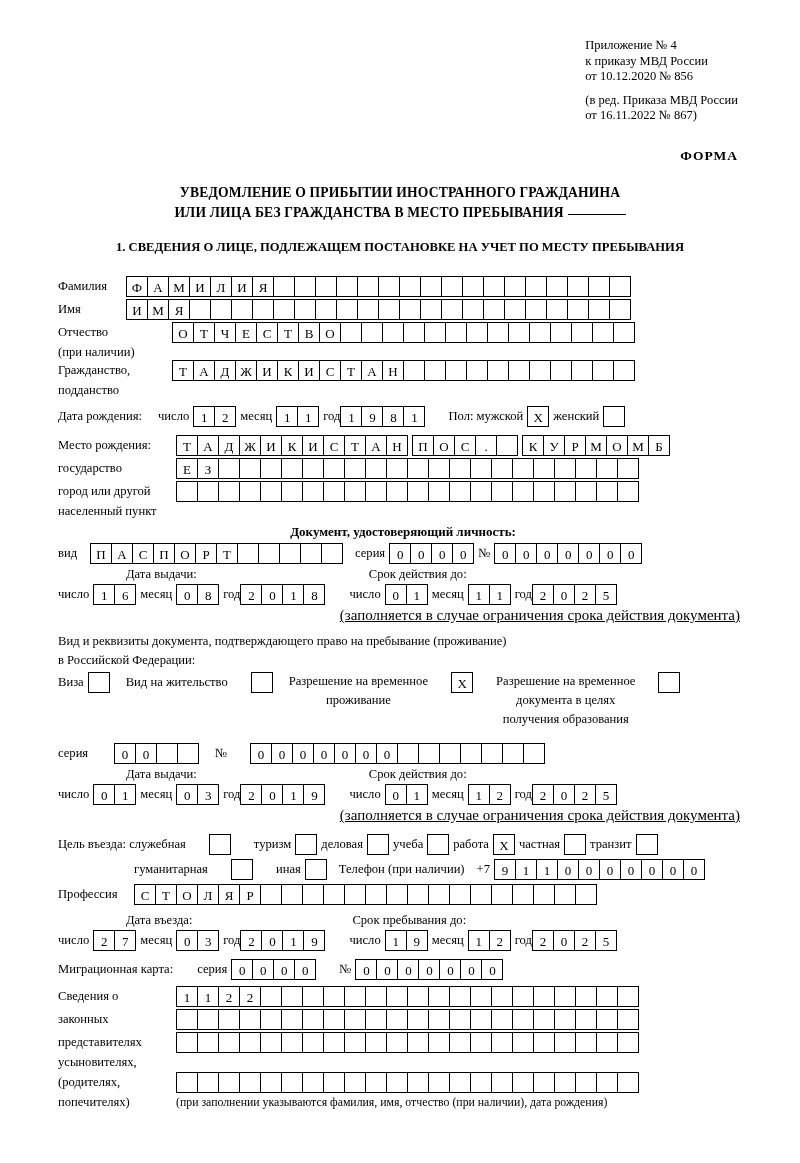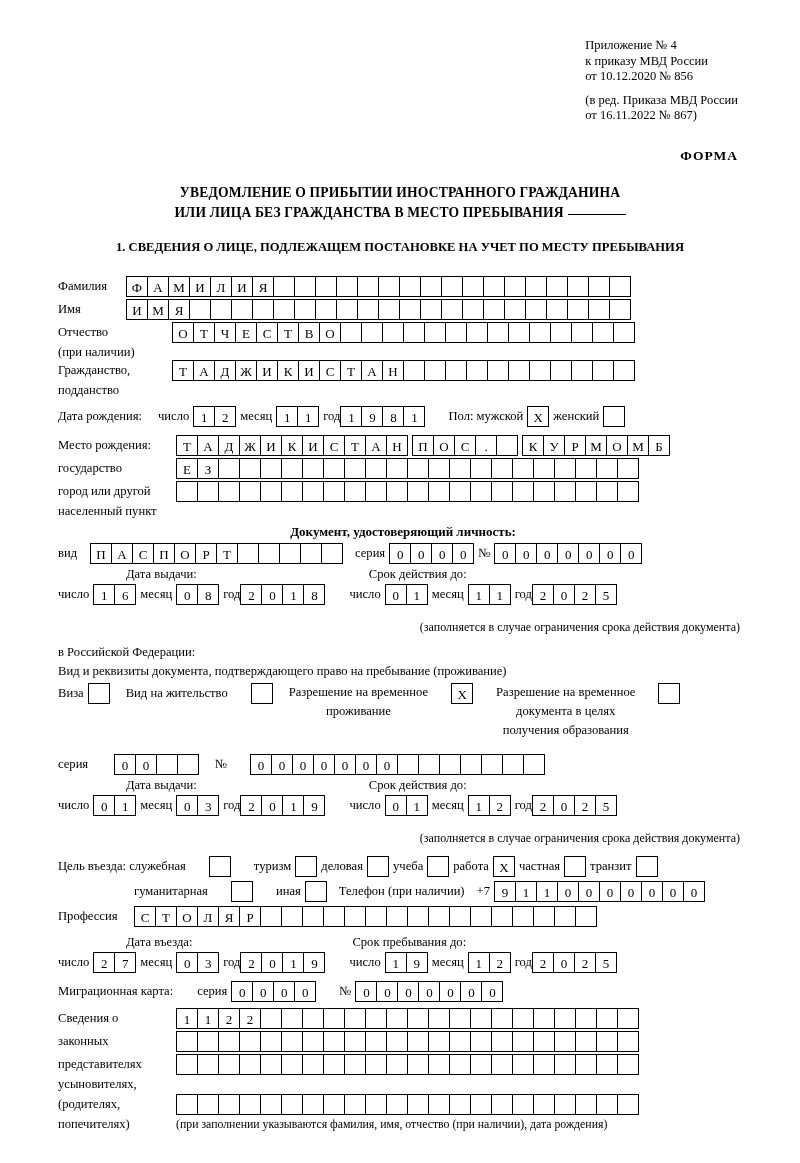--- a/index.html
+++ b/index.html
@@ -92,22 +92,23 @@
     font-size: 13px;
     line-height: 21px;
     text-align: center;
     font-family: "Liberation Serif", serif;
     box-sizing: border-box;
     background: #fff;
   }
   .bx:first-child { margin-left: 0; }
 
   .note {
-    font-size: 12px;
-    margin-top: 15px;
+    font-size: 15px;
+    margin-top: 2px;
+    text-decoration: underline;
   }
 
   .doc-head {
     text-align: center;
     font-weight: bold;
     font-size: 13px;
     margin: 5px 0 3px 0;
   }
 
   .blockgap { height: 6px; }
@@ -479,24 +480,24 @@
           <span class="bx">2</span>
           <span class="bx">5</span>
         </span>
     </div>
 
     <div class="note" style="text-align:right;padding-right:8px">(заполняется в случае ограничения срока действия документа)</div>
 
     <div class="blockgap"></div>
 
     <div class="row" style="margin-top:4px">
+      <span class="lbl">Вид и реквизиты документа, подтверждающего право на пребывание (проживание)</span>
+    </div>
+    <div class="row" style="margin-top:4px">
       <span class="lbl">в Российской Федерации:</span>
-    </div>
-    <div class="row" style="margin-top:4px">
-      <span class="lbl">Вид и реквизиты документа, подтверждающего право на пребывание (проживание)</span>
     </div>
 
     <div class="row" style="margin-top:4px;align-items:flex-start">
       <span class="lbl" style="line-height:21px">Виза</span>
       <span class="boxes ml4">
           <span class="bx"></span>
         </span>
       <span class="lbl ml16" style="line-height:21px">Вид на жительство</span>
       <span class="boxes ml8">
           <span class="bx"></span>

